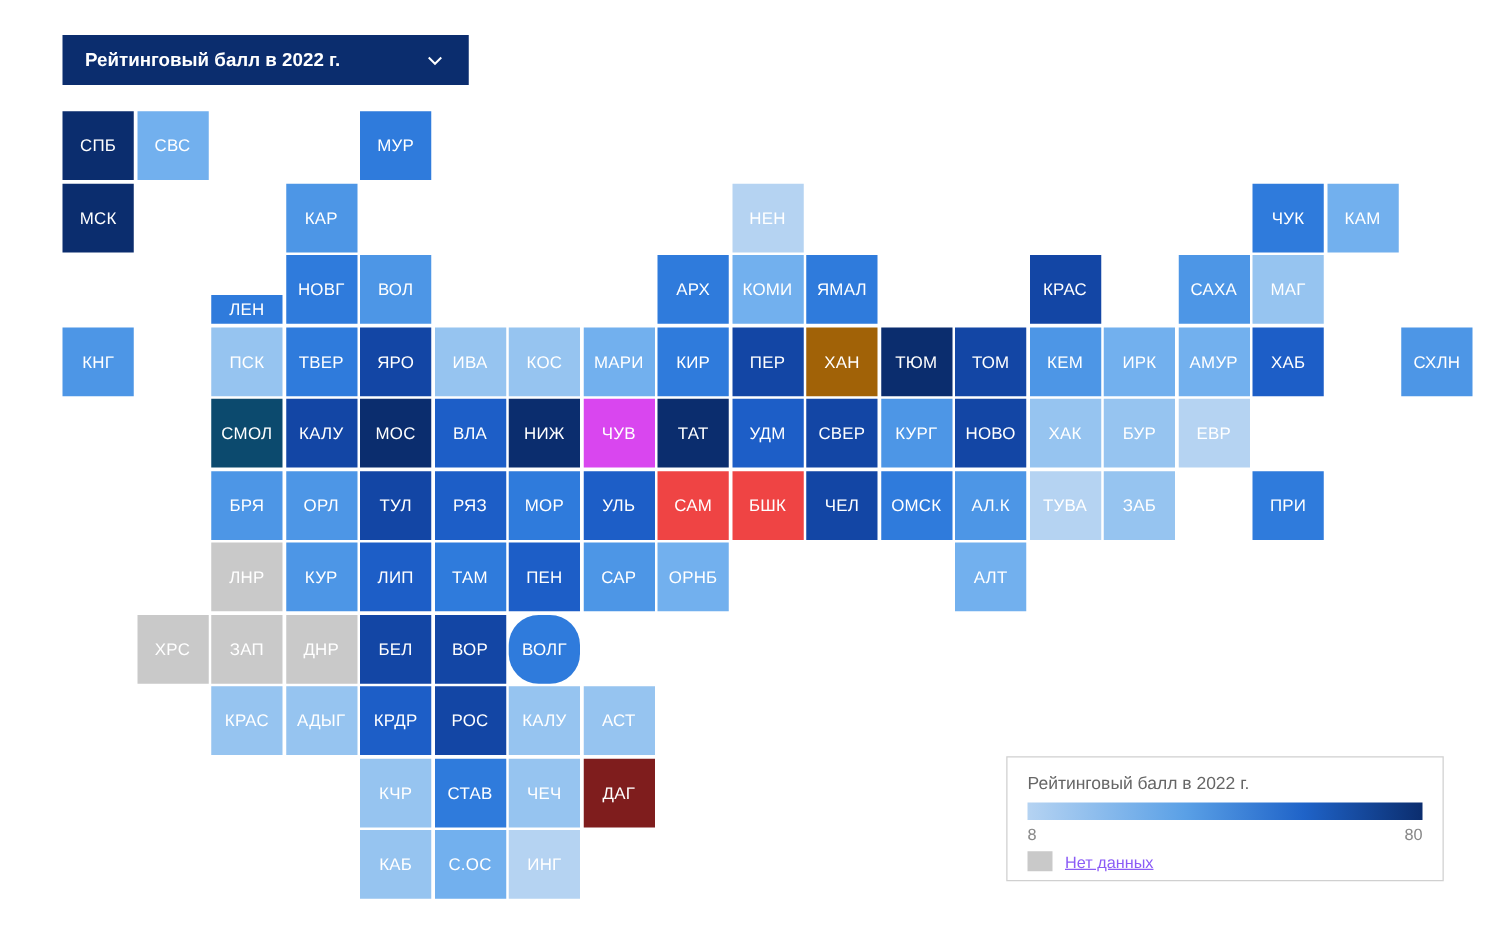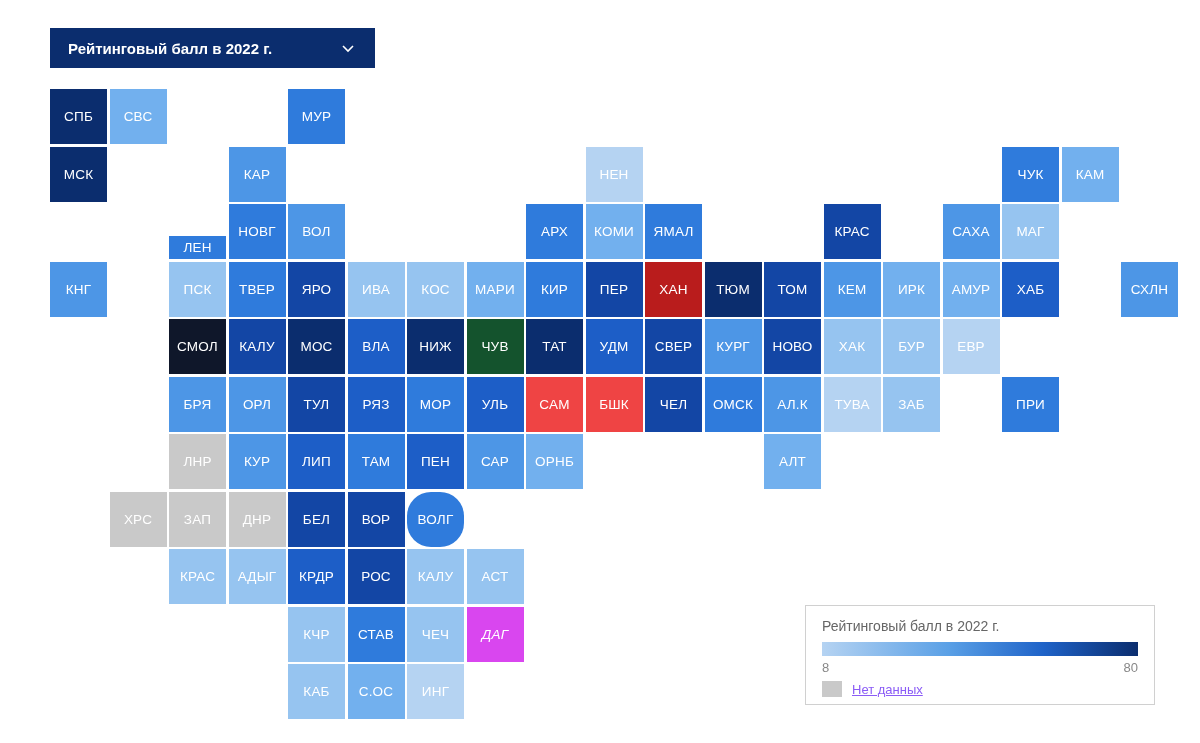--- a/index.html
+++ b/index.html
@@ -73,34 +73,34 @@
       <div class="cell" style="grid-area: 3 / 17; background: rgb(150, 196, 240);">МАГ</div>
       <div class="cell" style="grid-area: 4 / 1; background: rgb(77, 150, 230);">КНГ</div>
       <div class="cell" style="grid-area: 4 / 3; background: rgb(150, 196, 240);">ПСК</div>
       <div class="cell" style="grid-area: 4 / 4; background: rgb(47, 123, 220);">ТВЕР</div>
       <div class="cell" style="grid-area: 4 / 5; background: rgb(19, 70, 165);">ЯРО</div>
       <div class="cell" style="grid-area: 4 / 6; background: rgb(150, 196, 240);">ИВА</div>
       <div class="cell" style="grid-area: 4 / 7; background: rgb(150, 196, 240);">КОС</div>
       <div class="cell" style="grid-area: 4 / 8; background: rgb(114, 176, 238);">МАРИ</div>
       <div class="cell" style="grid-area: 4 / 9; background: rgb(47, 123, 220);">КИР</div>
       <div class="cell" style="grid-area: 4 / 10; background: rgb(19, 70, 165);">ПЕР</div>
-      <div class="cell" style="grid-area: 4 / 11; background: #b91c1c;">ХАН</div>
+      <div class="cell" style="grid-area: 4 / 11; background: #a16207;">ХАН</div>
       <div class="cell" style="grid-area: 4 / 12; background: rgb(11, 45, 110);">ТЮМ</div>
       <div class="cell" style="grid-area: 4 / 13; background: rgb(19, 70, 165);">ТОМ</div>
       <div class="cell" style="grid-area: 4 / 14; background: rgb(77, 150, 230);">КЕМ</div>
       <div class="cell" style="grid-area: 4 / 15; background: rgb(114, 176, 238);">ИРК</div>
       <div class="cell" style="grid-area: 4 / 16; background: rgb(114, 176, 238);">АМУР</div>
       <div class="cell" style="grid-area: 4 / 17; background: rgb(29, 94, 199);">ХАБ</div>
       <div class="cell" style="grid-area: 4 / 19; background: rgb(77, 150, 230);">СХЛН</div>
-      <div class="cell" style="grid-area: 5 / 3; background: #0f172a; text-align: center;">СМОЛ</div>
+      <div class="cell" style="grid-area: 5 / 3; background: #0c4a6e; text-align: center;">СМОЛ</div>
       <div class="cell" style="grid-area: 5 / 4; background: rgb(19, 70, 165);">КАЛУ</div>
       <div class="cell" style="grid-area: 5 / 5; background: rgb(11, 45, 110);">МОС</div>
       <div class="cell" style="grid-area: 5 / 6; background: rgb(29, 94, 199);">ВЛА</div>
       <div class="cell" style="grid-area: 5 / 7; background: rgb(11, 45, 110);">НИЖ</div>
-      <div class="cell" style="grid-area: 5 / 8; background: #14532d;">ЧУВ</div>
+      <div class="cell" style="grid-area: 5 / 8; background: #d946ef;">ЧУВ</div>
       <div class="cell" style="grid-area: 5 / 9; background: rgb(11, 45, 110);">ТАТ</div>
       <div class="cell" style="grid-area: 5 / 10; background: rgb(29, 94, 199);">УДМ</div>
       <div class="cell" style="grid-area: 5 / 11; background: rgb(19, 70, 165);">СВЕР</div>
       <div class="cell" style="grid-area: 5 / 12; background: rgb(77, 150, 230);">КУРГ</div>
       <div class="cell" style="grid-area: 5 / 13; background: rgb(19, 70, 165);">НОВО</div>
       <div class="cell" style="grid-area: 5 / 14; background: rgb(150, 196, 240);">ХАК</div>
       <div class="cell" style="grid-area: 5 / 15; background: rgb(150, 196, 240);">БУР</div>
       <div class="cell" style="grid-area: 5 / 16; background: rgb(181, 211, 242);">ЕВР</div>
       <div class="cell" style="grid-area: 6 / 3; background: rgb(77, 150, 230);">БРЯ</div>
       <div class="cell" style="grid-area: 6 / 4; background: rgb(77, 150, 230);">ОРЛ</div>
@@ -132,21 +132,21 @@
       <div class="cell" style="grid-area: 8 / 7; background: rgb(47, 123, 220); border-radius: 24px;">ВОЛГ</div>
       <div class="cell" style="grid-area: 9 / 3; background: rgb(150, 196, 240);">КРАС</div>
       <div class="cell" style="grid-area: 9 / 4; background: rgb(150, 196, 240);">АДЫГ</div>
       <div class="cell" style="grid-area: 9 / 5; background: rgb(29, 94, 199);">КРДР</div>
       <div class="cell" style="grid-area: 9 / 6; background: rgb(19, 70, 165);">РОС</div>
       <div class="cell" style="grid-area: 9 / 7; background: rgb(150, 196, 240);">КАЛУ</div>
       <div class="cell" style="grid-area: 9 / 8; background: rgb(150, 196, 240);">АСТ</div>
       <div class="cell" style="grid-area: 10 / 5; background: rgb(150, 196, 240);">КЧР</div>
       <div class="cell" style="grid-area: 10 / 6; background: rgb(47, 123, 220);">СТАВ</div>
       <div class="cell" style="grid-area: 10 / 7; background: rgb(150, 196, 240);">ЧЕЧ</div>
-      <div class="cell" style="grid-area: 10 / 8; background: #d946ef; font-style: italic;">ДАГ</div>
+      <div class="cell" style="grid-area: 10 / 8; background: #7f1d1d;">ДАГ</div>
       <div class="cell" style="grid-area: 11 / 5; background: rgb(150, 196, 240);">КАБ</div>
       <div class="cell" style="grid-area: 11 / 6; background: rgb(114, 176, 238);">С.ОС</div>
       <div class="cell" style="grid-area: 11 / 7; background: rgb(181, 211, 242);">ИНГ</div>
     </div>
 
   <div class="legend">
     <div class="title">Рейтинговый балл в 2022 г.</div>
     <div class="bar"></div>
     <div class="ticks">
       <span>8</span>

